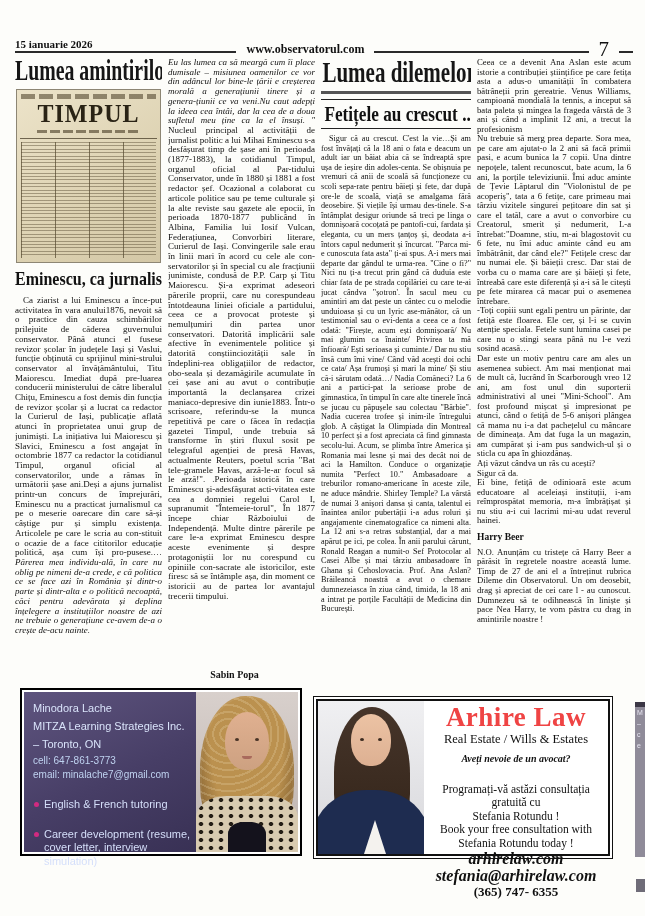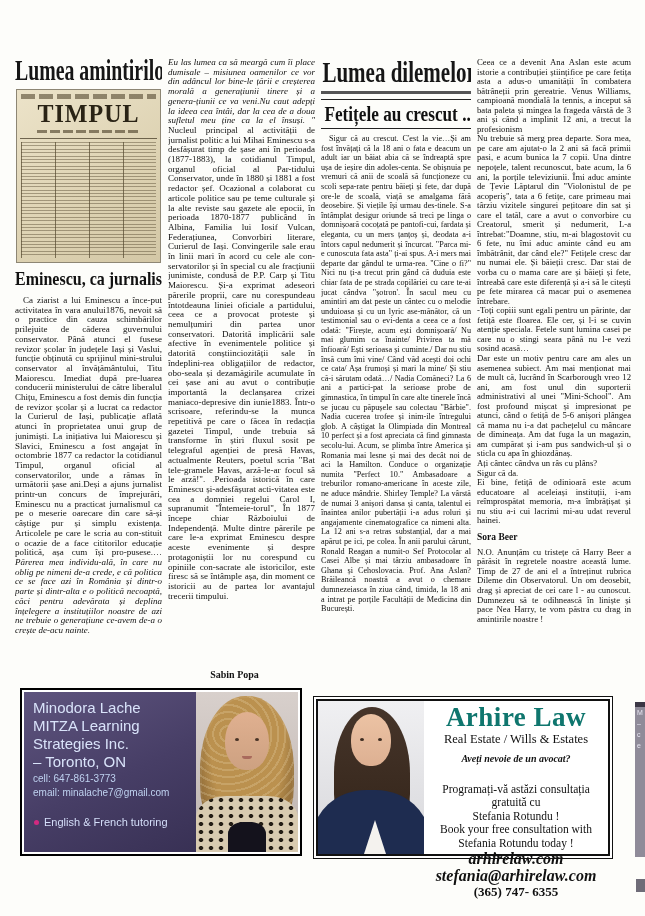--- a/index.html
+++ b/index.html
@@ -52,21 +52,21 @@
       background-image:
         repeating-linear-gradient(to right, rgba(90,78,52,.75) 0 1px, transparent 1px 34px),
         repeating-linear-gradient(to bottom, rgba(75,62,38,.42) 0 1px, transparent 1px 3.4px);}
 
   
   #adLeft{position:absolute;left:20px;top:688px;width:282px;height:168px;border:2px solid #000;
           background:#fff;padding:2px;box-sizing:border-box;}
   .adL-in{width:100%;height:100%;display:flex;
           background:linear-gradient(155deg,#5e547e 0%,#473e66 45%,#322b4d 100%);}
   .adL-text{flex:1;padding:7px 4px 5px 9px;font-family:"Liberation Sans",sans-serif;color:#ccdaf6;}
-  .adL-name{font-size:15px;line-height:18px;color:#d9e3fa;}
+  .adL-name{font-size:11px;line-height:18px;color:#d9e3fa;}
   .adL-contact{font-size:10px;line-height:13px;color:#bfd2f0;margin-top:1px;}
   .adL-bullet{position:relative;font-size:11px;line-height:13.5px;color:#d5dffa;padding-left:11px;}
   .adL-bullet:before{content:"";position:absolute;left:1px;top:4px;width:5px;height:5px;border-radius:50%;
                      background:#d12a80;}
   .b1{margin-top:17px;} .b2{margin-top:16px;}
   .adL-photo{position:relative;width:102px;flex-shrink:0;overflow:hidden;
              background:linear-gradient(#d8d0cc,#bdb3af);}
   .p1-hair{position:absolute;left:4px;top:4px;width:94px;height:152px;border-radius:48% 48% 42% 42%;
       background:radial-gradient(ellipse at 50% 28%, #bb914f 0 55%, #95703a 76%, #7c5c30 100%);
       box-shadow:inset 0 0 0 2px rgba(255,255,255,.06);}
@@ -91,21 +91,21 @@
   .p2-hair{position:absolute;left:16px;top:6px;width:76px;height:132px;border-radius:50% 50% 34% 34%;
            background:linear-gradient(#46352a,#332419);}
   .p2-blazer{position:absolute;left:-6px;bottom:0;width:118px;height:64px;background:#1e2c50;
              border-radius:46% 46% 0 0/78% 78% 0 0;}
   .p2-shirt{position:absolute;left:46px;bottom:0;width:22px;height:34px;background:#f4f2ee;
             clip-path:polygon(50% 0,100% 100%,0 100%);}
   .p2-face{position:absolute;left:33px;top:13px;width:40px;height:52px;border-radius:50% 50% 46% 46%;
            background:linear-gradient(#ecc3a4,#ddb092);}
   .p2-eye{position:absolute;top:24px;width:4px;height:3px;border-radius:50%;background:#3c2b20;}
   .adR-text{flex:1;text-align:center;padding:2px 4px 0;}
-  .adR-title{font-size:27px;font-weight:bold;color:#0f766e;line-height:29px;letter-spacing:.5px;}
+  .adR-title{font-size:27px;font-weight:bold;color:#ef4444;line-height:29px;letter-spacing:.5px;}
   .adR-line{font-size:12.5px;line-height:14.5px;}
   .adR-q{font-size:10px;font-weight:bold;font-style:italic;line-height:17px;margin-top:3px;}
   .adR-small{font-size:11.5px;line-height:13.5px;}
   .adR-bold{font-size:16px;font-weight:bold;line-height:17px;font-style:italic;}
   .adR-phone{font-size:13px;font-weight:bold;line-height:16px;}
   .mt2{margin-top:16px;}
 
   
   #edgeStrip{position:absolute;right:0;top:702px;width:10px;height:155px;background:#8f8b99;overflow:hidden;
              font-family:"Liberation Sans",sans-serif;}
@@ -113,20 +113,26 @@
   #edgeStrip span{display:block;color:#e8e6f2;font-size:7px;line-height:11px;padding-left:2px;}
   #edgeBlock{position:absolute;right:0;top:879px;width:9px;height:13px;background:#6f6c78;}
 
   .obit-h{font-weight:bold;font-size:9.5px;margin:6px 0 6px;}
 </style>
 </head>
 <body>
 
 <div class="page">
 
+  <div class="header">
+    <div class="header-line"></div>
+    <div class="header-date">15 ianuarie 2026</div>
+    <div class="header-site">www.observatorul.com</div>
+    <div class="header-page">7</div>
+  </div>
 
   <div class="col" id="col1">
     <div class="h-big">Lumea amintirilor</div>
     <div class="timpul">
       <div class="t-top"></div>
       <div class="t-mast">TIMPUL</div>
       <div class="t-sub"></div>
       <div class="t-rule"></div>
       <div class="t-cols"></div>
     </div>
@@ -145,36 +151,37 @@
     <div class="h-art3">Fetițele au crescut ...</div>
     <div class="rule-thin"></div>
     <div class="bt ind">Sigur că au crescut. C'est la vie…Și am fost învățați că la 18 ani o  fata e deacum un adult iar un băiat abia că se îndreaptă spre ușa de ieșire din adoles-centa. Se obișnuia pe vremuri că anii de scoală să funcționeze cu scoli sepa-rate pentru băieți și fete, dar după ore-le de scoală, viață se amalgama fără deosebire. Și viețile își urmau des-tinele. S-a întâmplat desigur oriunde să treci pe linga o domnișoară cocoțată pe pantofi-cui, fardata și eleganta, cu un mers țanțoș și, deodata a-i întors capul nedumerit și încurcat. "Parca mi-e cunoscuta fata asta" ți-ai spus. A-i mers mai departe dar gândul te urma-rea. "Cine o fi?" Nici nu ți-a trecut prin gând că duduia este chiar fata de pe strada copilăriei cu care te-ai jucat cândva "șotron'. În sacul meu cu amintiri am dat peste un cântec cu o melodie unduioasa și cu un lyric ase-mănător, că un testimonial sau o evi-denta a ceea ce a fost odată: "Firește, acum ești domnișoară/ Nu mai glumim ca înainte/ Privirea ta mă înfioară/ Ești serioasa și cuminte./ Dar nu stiu însă cum îmi vine/ Când văd acești doi ochi ce cata/ Așa frumoși și mari la mine/ Și stiu că-i sărutam odată…/  Nadia Comăneci? La 6 ani a partici-pat la serioase probe de gimnastica, în timpul în care alte tinerele încă se jucau cu păpușele sau colectau "Bărbie". Nadia cucerea trofee și inim-ile întregului glob. A câștigat la Olimpiada din Montreal 10 perfect și a fost apreciata că find gimnasta secolu-lui. Acum, se plimba între America și Romania mai lesne și mai des decât noi de aci la Hamilton. Conduce o organizație numita "Perfect 10." Ambasadoare a treburilor romano-americane în aceste zile, ne aduce mândrie. Shirley Temple? La vârstă de numai 3 anișori dansa și canta, talentul ei înaintea anilor pubertății i-a adus roluri și angajamente cinematografice ca nimeni alta. La 12 ani s-a retras substanțial, dar a mai apărut pe ici, pe colea. În  anii parului cărunt, Ronald Reagan a numit-o Sef Protocolar al Casei Albe și mai târziu ambasadoare în Ghana și Cehoslovacia. Prof. Ana Aslan? Brăileancă noastră a avut o chemare dumnezeiasca în ziua când, timida, la 18 ani a intrat pe porțile Facultății de Medicina din București.</div>
   </div>
 
   <div class="col" id="col4">
     <div class="bt">Ceea ce a devenit Ana Aslan este acum istorie a contribuției științifice pe care fetița asta a adus-o umanității în combatera bătrâneții prin gereatrie. Venus Williams, campioană mondială la tennis, a inceput să bata paleta și mingea la frageda vârstă de 3 ani și când a implinit 12 ani, a trecut la profesionism</div>
     <div class="bt">Nu trebuie să merg prea departe. Sora mea, pe care am ajutat-o la 2 ani să facă primii pasi, e acum bunica la 7 copii. Una dintre nepoțele, talent recunoscut, bate acum, la 6 ani, la porțile televiziunii. Îmi aduc aminte de Țevie Lăptarul din "Violonistul de pe acoperiș", tata a 6 fetițe, care primeau mai târziu vizitele singurei pețitoare din sat și care el tatăl, care a avut o convorbire cu Creatorul, smerit și nedumerit, L-a întrebat:"Doamne, stiu, m-ai blagostovit cu 6 fete, nu îmi aduc aminte când eu am îmbătrânit, dar când ele?" Fetițele cresc dar nu numai ele. Și băieții cresc. Dar stai de vorba cu o mama care are și băieți și fete, întreabă care este diferență și a-i să le citești pe fete mirarea că macar pui o asemenea întrebare.</div>
     <div class="bt">-Toți copiii sunt egali pentru un părinte, dar fetiță este floarea. Ele cer, și l-i se cuvin atenție speciala. Fetele sunt lumina casei pe care nu o stingi seara până nu l-e vezi sosind  acasă…</div>
     <div class="bt"> Dar este un motiv pentru care am ales un asemenea subiect. Am mai menționat mai de mult că, lucrând în Scarborough vreo 12 ani, am fost unul din suporterii administrativi al unei "Mini-School". Am fost profound mișcat și impresionat pe atunci, când o fetiță de 5-6 anișori plângea că mama nu i-a dat pachețelul cu mâncare de dimineața. Am dat fuga la un magazin, am cumpărat și i-am pus sandwich-ul și o sticla cu apa în ghiozdănaș.</div>
-    <div class="bt">Ați cântec cândva un râs cu plâns?</div>
+    <div class="bt">Ați văzut cândva un râs cu acești?</div>
     <div class="bt">Sigur că da.</div>
     <div class="bt">Ei bine, fetiță de odinioară este acum educatoare al aceleiași instituții, i-am reîmprospătat memoria, m-a îmbrățișat și nu stiu a-i cui lacrimi mi-au udat reverul hainei.</div>
-    <div class="obit-h">Sora Beer</div>
+    <div class="obit-h">Harry Beer</div>
     <div class="bt">N.O. Anunțăm cu tristețe că Harry Beer a părăsit în regretele noastre această lume. Timp de 27 de ani el a întreținut rubrica Dileme din Observatorul. Un om deosebit, drag și apreciat de cei care l - au cunoscut. Dumnezeu să te odihnească în liniște și pace Nea Harry, te vom păstra cu drag in amintirile noastre !</div>
   </div>
 
   <div id="adLeft">
     <div class="adL-in">
       <div class="adL-text">
         <div class="adL-name">Minodora Lache</div>
         <div class="adL-name">MITZA Learning Strategies Inc.</div>
         <div class="adL-name">– Toronto, ON</div>
         <div class="adL-contact">cell: 647-861-3773</div>
         <div class="adL-contact">email: minalache7@gmail.com</div>
         <div class="adL-bullet b1">English &amp; French tutoring</div>
+        <div class="adL-bullet b2">Career development (resume, cover letter, interview simulation)</div>
       </div>
       <div class="adL-photo">
         <div class="p1-hair">
             <div class="p1-curl"></div>
           </div>
         <div class="p1-coat"></div>
         <div class="p1-top"></div>
         <div class="p1-face">
           <div class="p1-eye" style="left:10px;"></div>
           <div class="p1-eye" style="right:10px;"></div>

